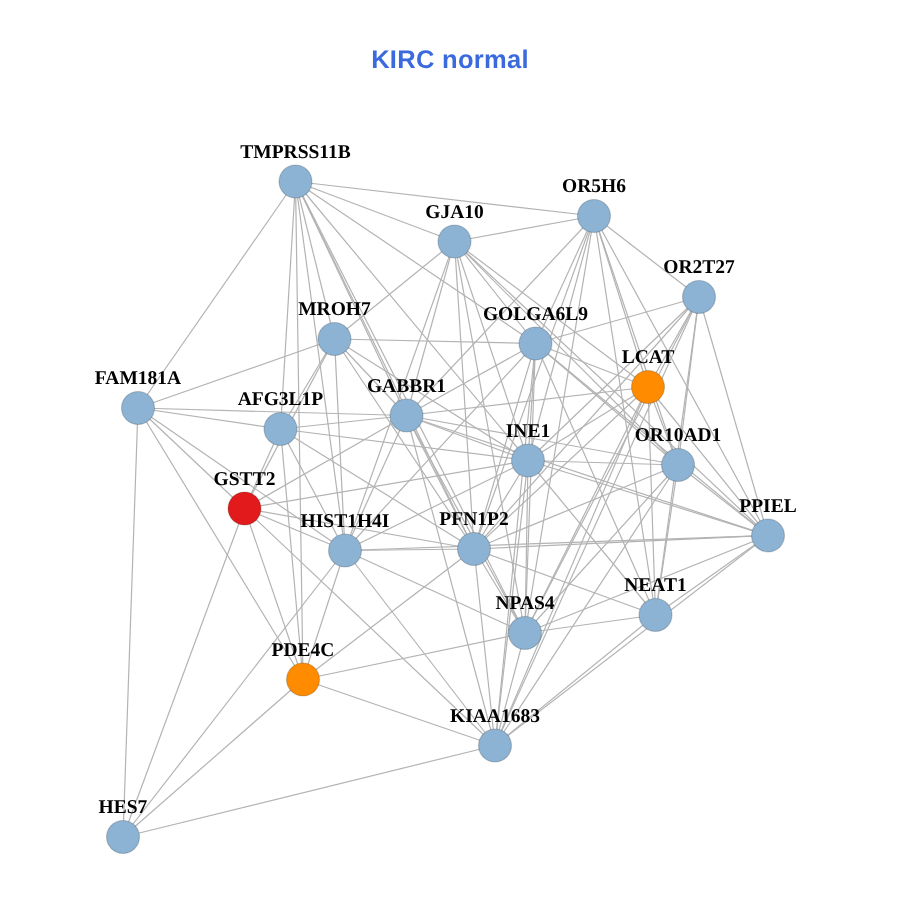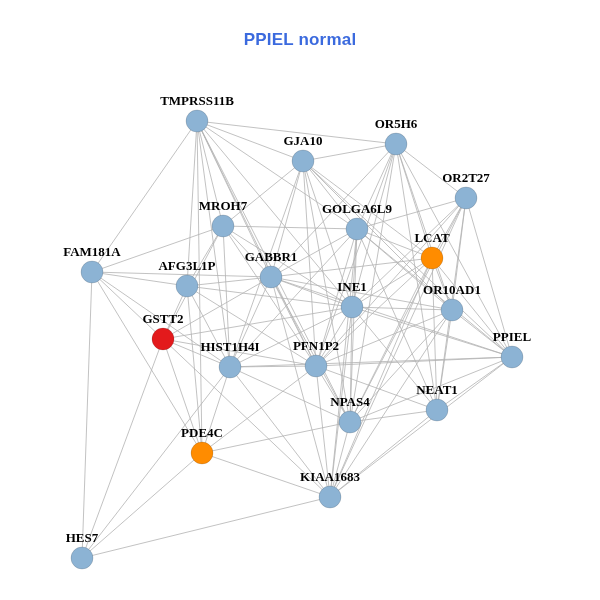--- a/index.html
+++ b/index.html
@@ -34,21 +34,21 @@
   .node-label {
     font-family: "Liberation Serif", serif;
     font-weight: bold;
     font-size: 13px;
   }
 </style>
 </head>
 <body>
 
 <div class="figure">
-  <div class="chart-title" style="color: rgb(59, 106, 222);">PPIEL normal</div>
+  <div class="chart-title" style="color: rgb(59, 106, 222);">KIRC normal</div>
   <svg class="network" id="network-svg" width="600" height="600" viewBox="0 0 600 600">
       <line x1="197" y1="121" x2="396" y2="144" stroke="#b3b3b3" stroke-width="0.8"></line>
       <line x1="197" y1="121" x2="303" y2="161" stroke="#b3b3b3" stroke-width="0.8"></line>
       <line x1="197" y1="121" x2="223" y2="226" stroke="#b3b3b3" stroke-width="0.8"></line>
       <line x1="197" y1="121" x2="357" y2="229" stroke="#b3b3b3" stroke-width="0.8"></line>
       <line x1="197" y1="121" x2="187" y2="286" stroke="#b3b3b3" stroke-width="0.8"></line>
       <line x1="197" y1="121" x2="271" y2="277" stroke="#b3b3b3" stroke-width="0.8"></line>
       <line x1="197" y1="121" x2="352" y2="307" stroke="#b3b3b3" stroke-width="0.8"></line>
       <line x1="197" y1="121" x2="230" y2="367" stroke="#b3b3b3" stroke-width="0.8"></line>
       <line x1="197" y1="121" x2="316" y2="366" stroke="#b3b3b3" stroke-width="0.8"></line>

